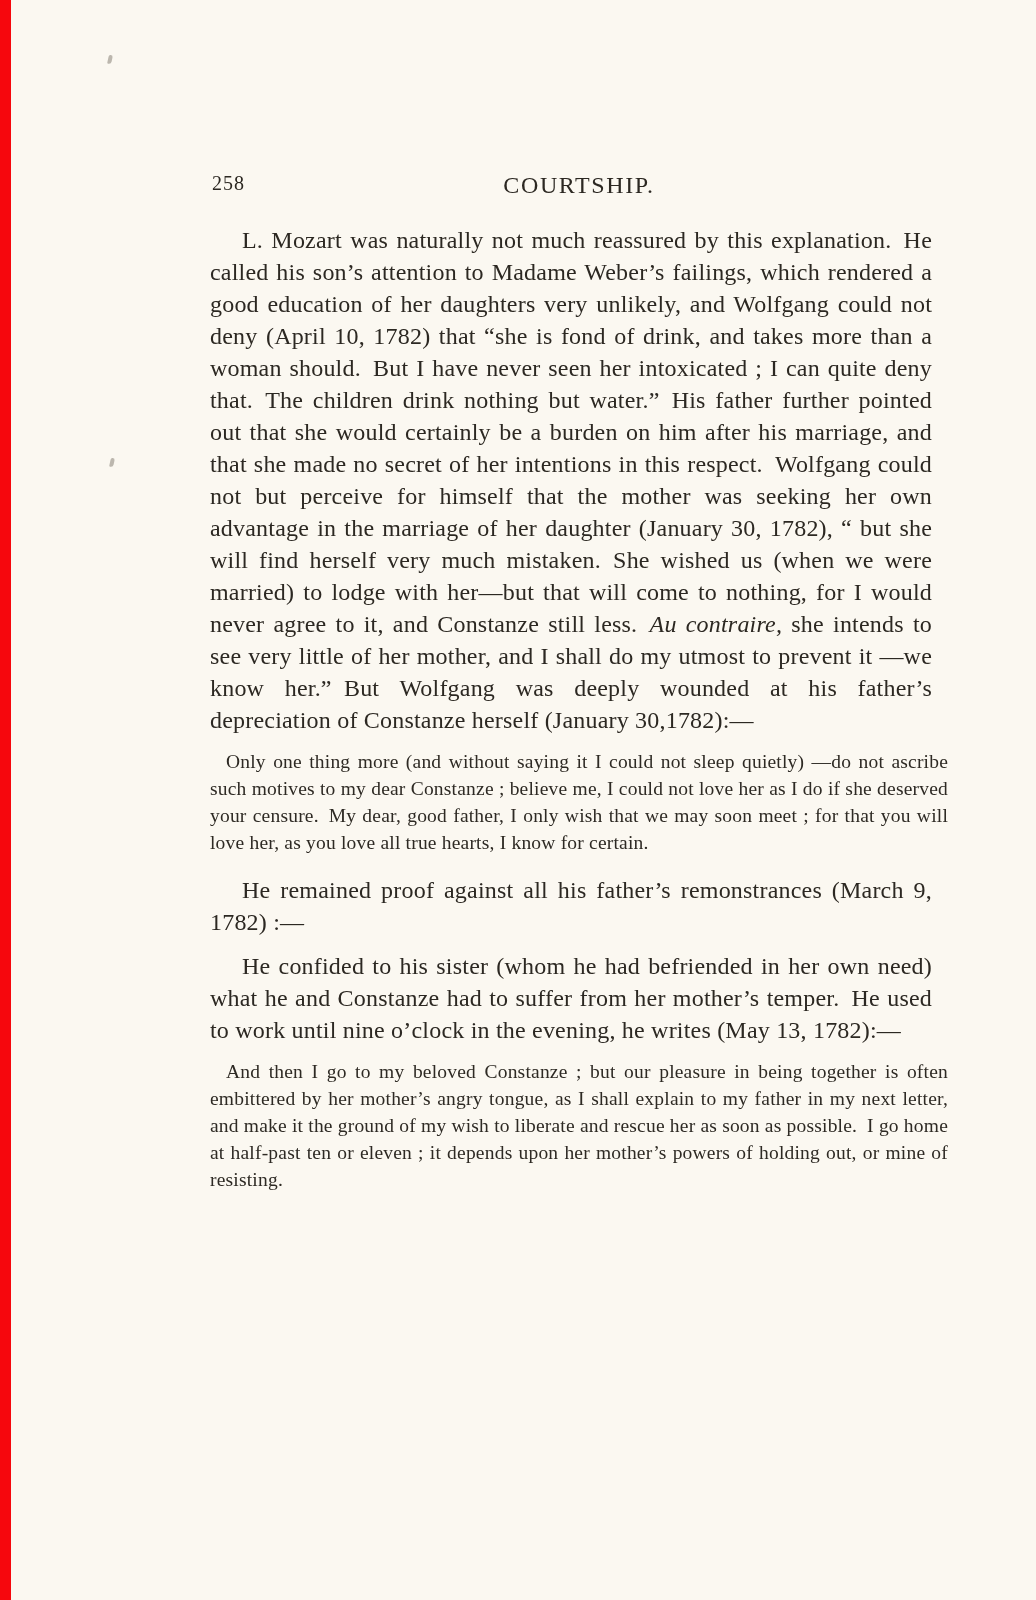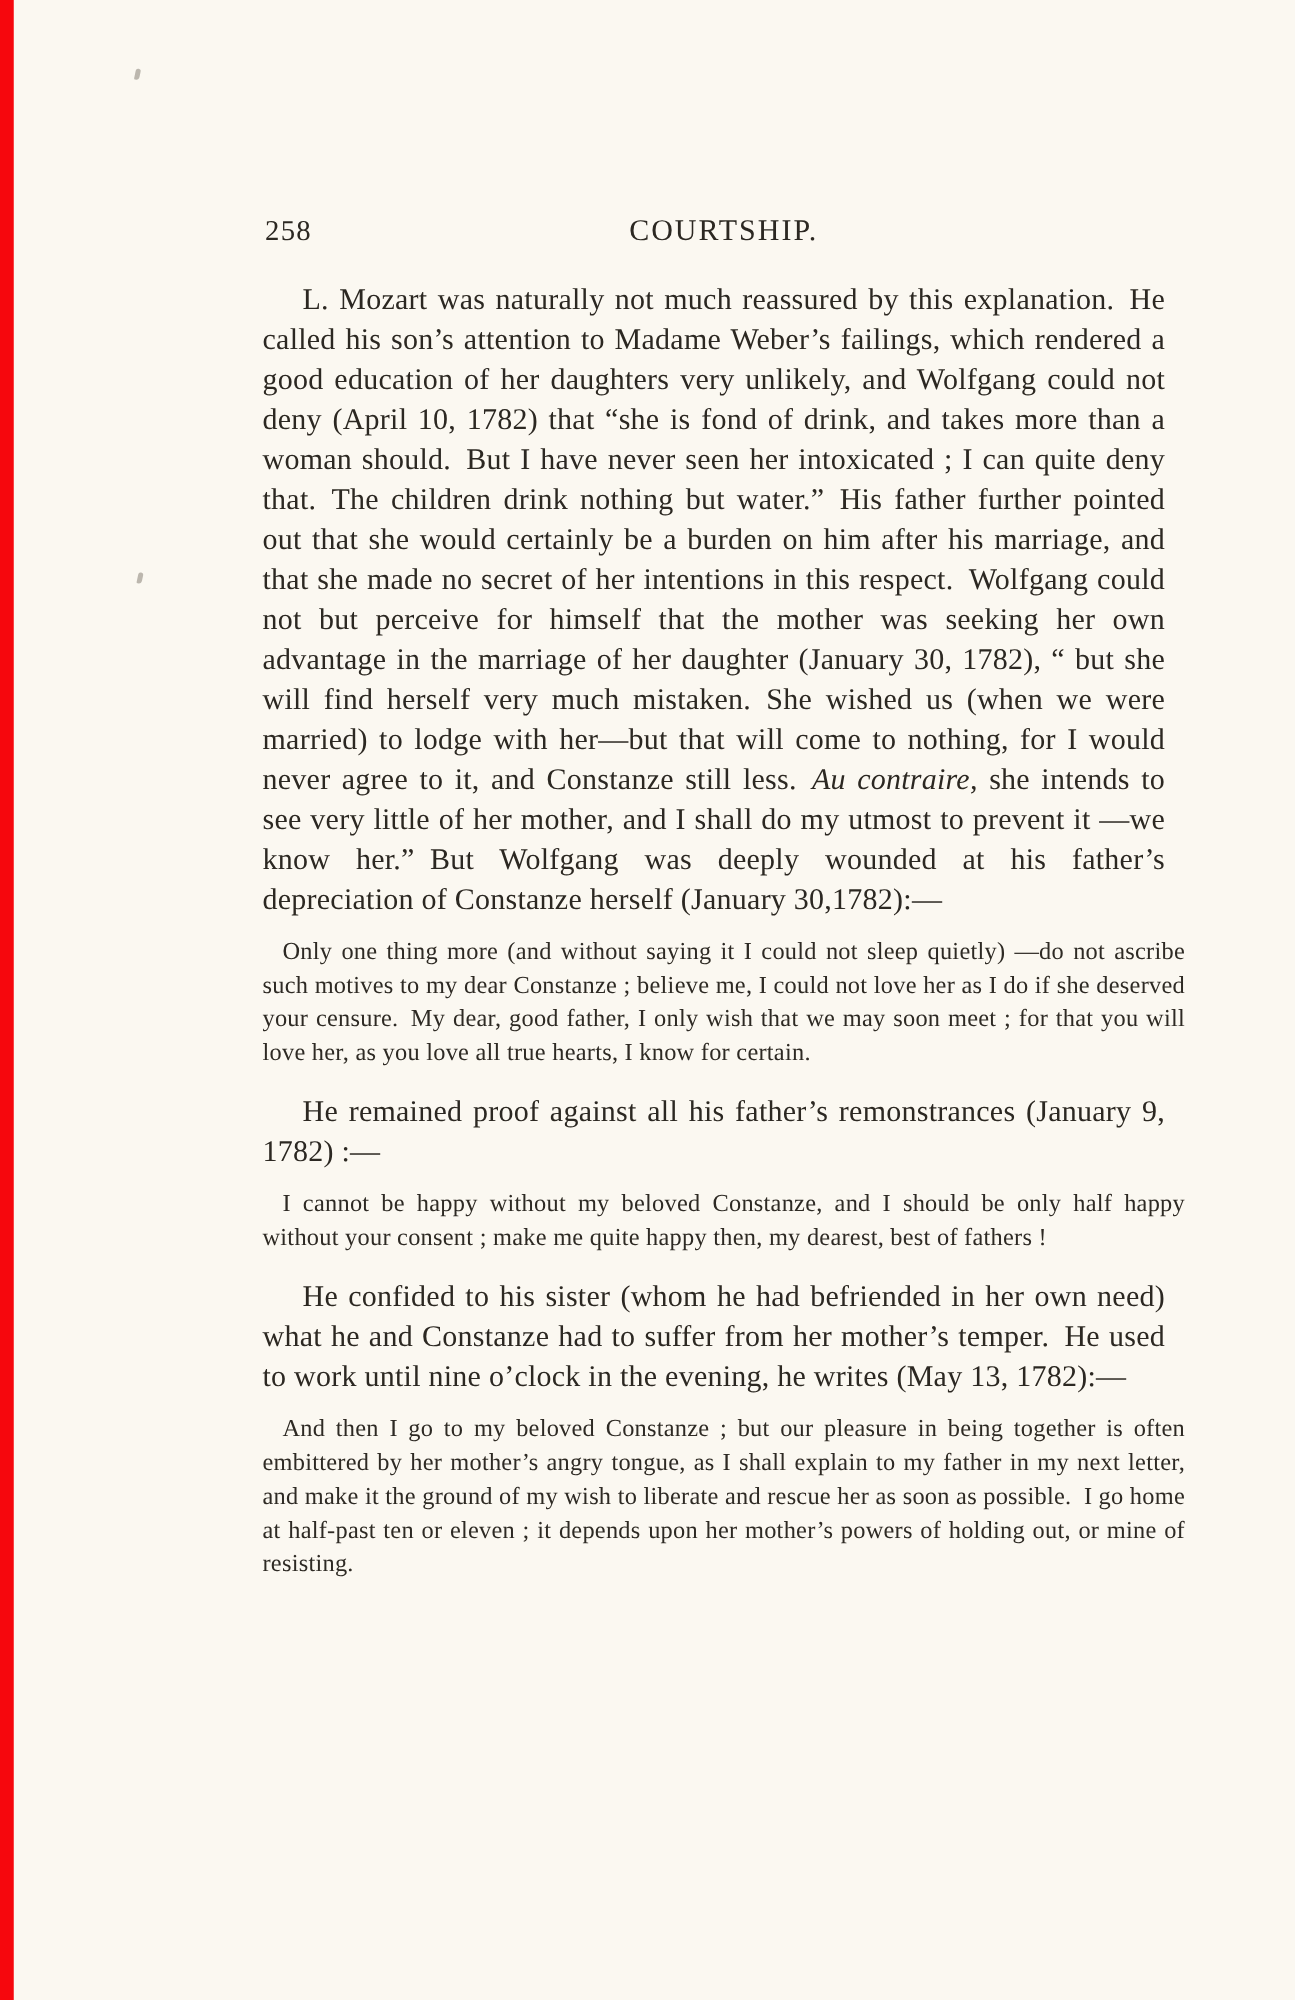--- a/index.html
+++ b/index.html
@@ -42,21 +42,21 @@
   }
   .page-header {
     position: relative;
     height: 26px;
     margin-bottom: 26px;
   }
   .page-number {
     position: absolute;
     left: 2px;
     top: 0;
-    font-size: 23px;
+    font-size: 20px;
     letter-spacing: 1px;
   }
   .running-title {
     display: block;
     text-align: center;
     font-size: 24px;
     letter-spacing: 1.6px;
   }
   .body-para {
     margin: 0 16px 12px 0;
@@ -93,22 +93,21 @@
 
     <header class="page-header">
       <span class="page-number">258</span>
       <span class="running-title">COURTSHIP.</span>
     </header>
 
     <p class="body-para"><span>L. Mozart was naturally not much reassured by this explanation. He called his son’s attention to Madame Weber’s failings, which rendered a good education of her daughters very unlikely, and Wolfgang could not deny (April 10, 1782) that “she is fond of drink, and takes more than a woman should. But I have never seen her intoxicated ; I can quite deny that. The children drink nothing but water.” His father further pointed out that she would certainly be a burden on him after his marriage, and that she made no secret of her intentions in this respect. Wolfgang could not but perceive for himself that the mother was seeking her own advantage in the marriage of her daughter (January 30, 1782), “ but she will find herself very much mistaken. She wished us (when we were married) to lodge with her—but that will come to nothing, for I would never agree to it, and Constanze still less. </span><i class="italic">Au contraire,</i><span> she intends to see very little of her mother, and I shall do my utmost to prevent it —we know her.” But Wolfgang was deeply wounded at his father’s depreciation of Constanze herself (January 30,1782):—</span></p>
 
     <p class="quote">Only one thing more (and without saying it I could not sleep quietly) —do not ascribe such motives to my dear Constanze ; believe me, I could not love her as I do if she deserved your censure. My dear, good father, I only wish that we may soon meet ; for that you will love her, as you love all true hearts, I know for certain.</p>
 
-    <p class="body-para">He remained proof against all his father’s remonstrances (January 9, 1782) :—</p>
+    <p class="body-para">He remained proof against all his father’s remonstrances (March 9, 1782) :—</p>
 
-    <p class="quote">I cannot be happy without my beloved Constanze, and I should be only half happy without your consent ; make me quite happy then, my dearest, best of fathers !</p>
 
     <p class="body-para">He confided to his sister (whom he had befriended in her own need) what he and Constanze had to suffer from her mother’s temper. He used to work until nine o’clock in the evening, he writes (May 13, 1782):—</p>
 
     <p class="quote">And then I go to my beloved Constanze ; but our pleasure in being together is often embittered by her mother’s angry tongue, as I shall explain to my father in my next letter, and make it the ground of my wish to liberate and rescue her as soon as possible. I go home at half-past ten or eleven ; it depends upon her mother’s powers of holding out, or mine of resisting.</p>
 
   </div>
 </div>
 
 </body></html>

